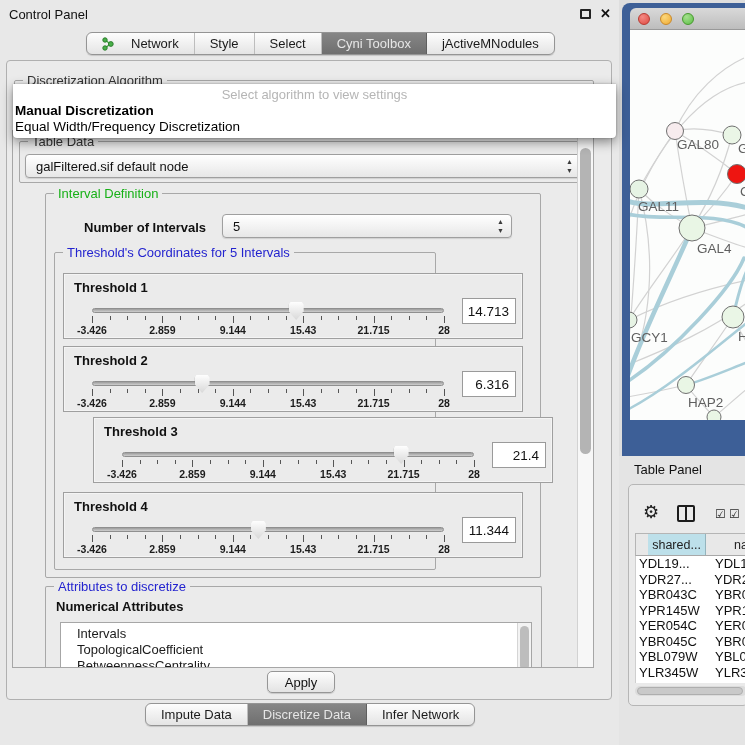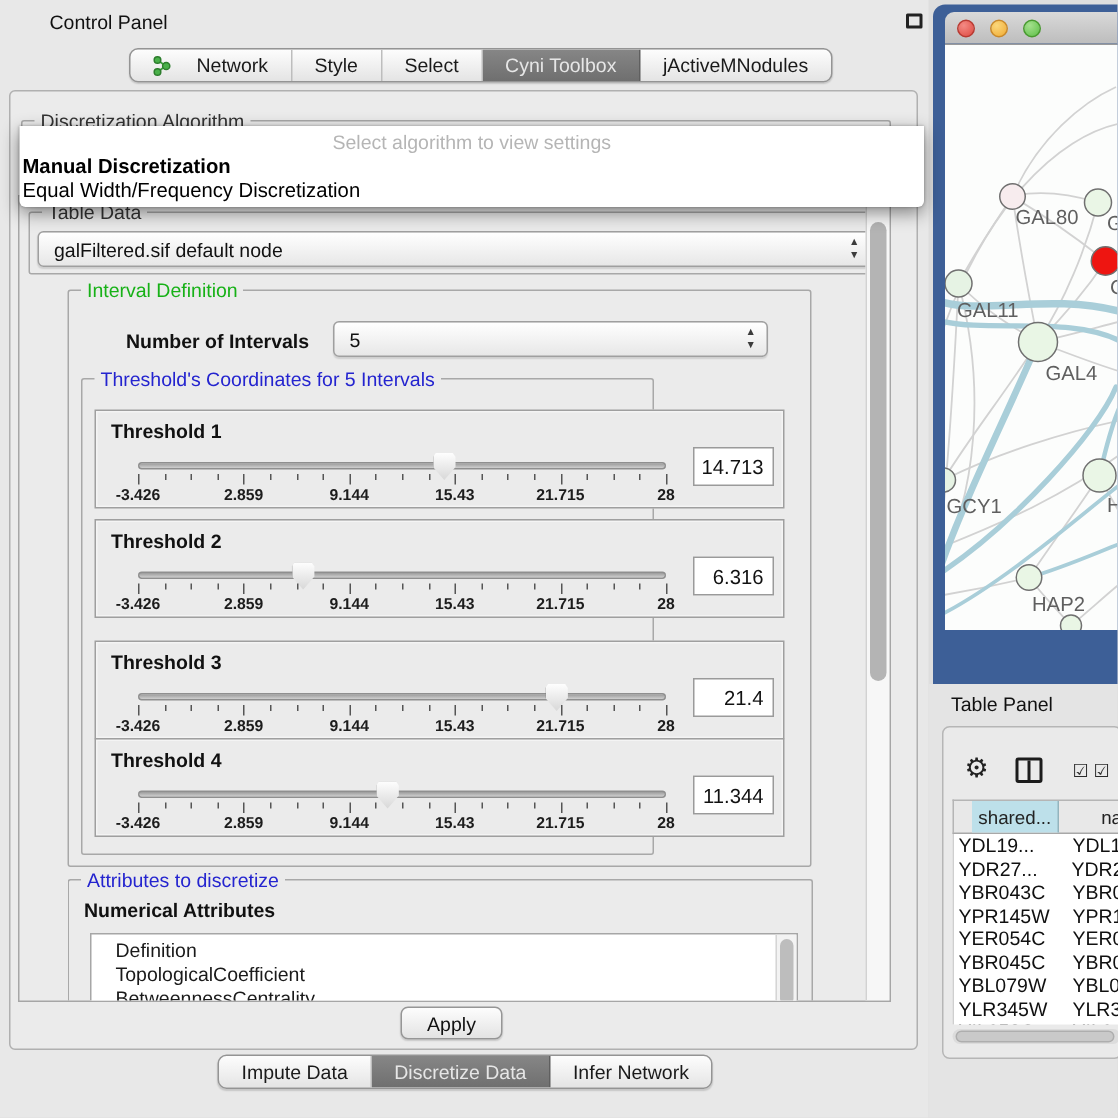--- a/index.html
+++ b/index.html
@@ -1,21 +1,21 @@
 <!DOCTYPE html>
 <html><head>
 <meta charset="utf-8">
 <style>
   * { margin:0; padding:0; box-sizing:border-box; }
   html,body { width:745px; height:745px; overflow:hidden;
     font-family:"Liberation Sans", sans-serif; background:#dedede; }
 
   
   .control-panel { position:absolute; left:0; top:0; width:619px; height:745px; background:#e8e8e8; }
-  .cp-titlebar { position:absolute; left:0; top:0; width:100%; height:28px;margin-left:24px; }
+  .cp-titlebar { position:absolute; left:0; top:0; width:100%; height:28px; }
   .cp-title { position:absolute; left:9px; top:7px; font-size:13px; color:#111; }
   .float-btn { position:absolute; right:28px; top:9px; width:11px; height:10px; border:2px solid #222; border-radius:1px; }
   .close-btn { position:absolute; right:8px; top:6px; font-size:13px; font-weight:bold; color:#111; }
 
   
   .seg-bar { position:absolute; display:flex; height:23px; border:1px solid #949494; border-radius:6px;
     background:linear-gradient(#fdfdfd,#e4e4e4); overflow:hidden; box-shadow:0 1px 1px rgba(0,0,0,.15); }
   .seg { display:flex; align-items:center; gap:17px; padding:0 15px; font-size:13px; color:#1a1a1a;
     border-right:1px solid #bdbdbd; white-space:nowrap; }
   .seg:last-child { border-right:none; }
@@ -264,21 +264,21 @@
               <b style="left:0%">-3.426</b>
               <b style="left:20%">2.859</b>
               <b style="left:40%">9.144</b>
               <b style="left:60%">15.43</b>
               <b style="left:80%">21.715</b>
               <b style="left:100%">28</b>
             </div>
           <input class="vfield" readonly="" value="6.316" style="">
         </div>
 
-        <div class="tpanel" style="top:174px;">
+        <div class="tpanel" style="top:164px;margin-left:30px;">
           <span class="tlabel">Threshold 3</span>
           <div class="track">
             <div class="thumb" style="left: 270.6px;"></div>
           </div>
           <div class="ticks">
               <i class="tk maj" style="left:0%"></i>
               <i class="tk " style="left:5%"></i>
               <i class="tk " style="left:10%"></i>
               <i class="tk " style="left:15%"></i>
               <i class="tk maj" style="left:20%"></i>
@@ -349,21 +349,21 @@
           <input class="vfield" readonly="" value="11.344" style="">
         </div>
       </div>
     </div>
 
     <div class="tgroup" style="left:32px; top:455px; width:497px; height:110px; border-bottom:none;">
       <span class="gtitle blue">Attributes to discretize</span>
       <span class="bold-label" style="left:10px; top:12px;">Numerical Attributes</span>
       <div class="attr-list">
         <div id="attr-items">
-            <div class="attr-item">Definition</div>
+            <div class="attr-item">Intervals</div>
             <div class="attr-item">TopologicalCoefficient</div>
             <div class="attr-item">BetweennessCentrality</div>
           </div>
         <div class="attr-scroll">
           <div class="attr-thumb"></div>
         </div>
       </div>
     </div>
 
     <div class="vscroll">

